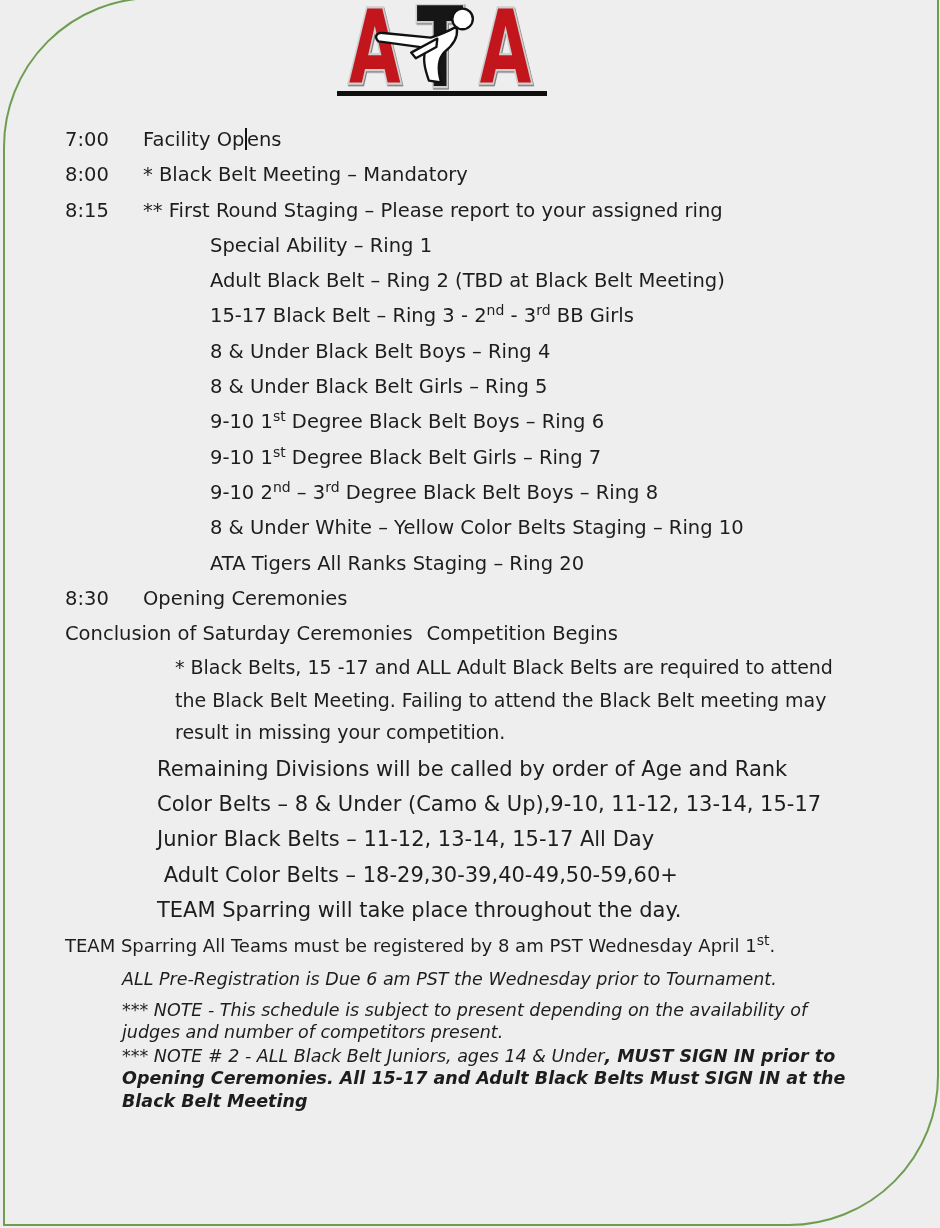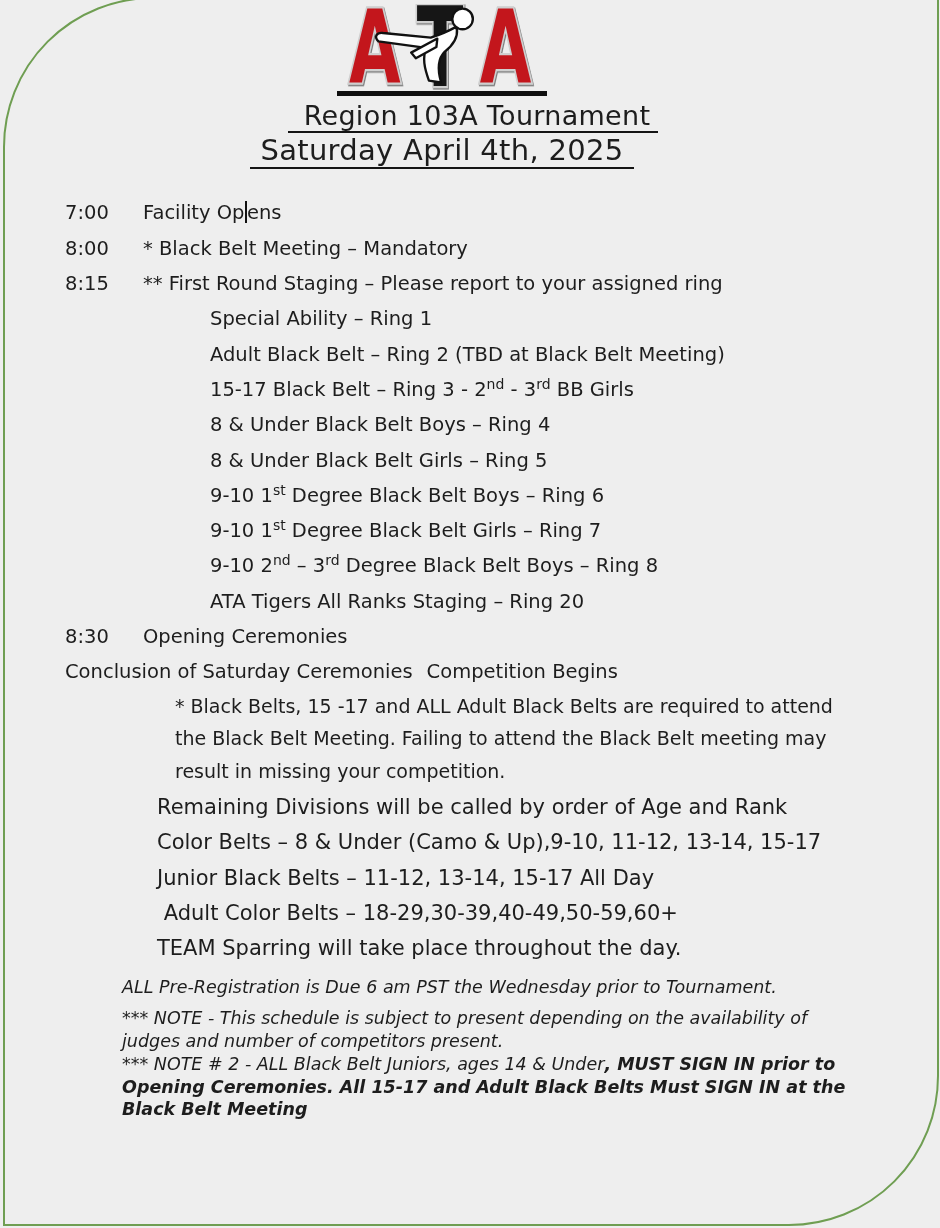--- a/index.html
+++ b/index.html
@@ -60,54 +60,52 @@
         <path d="M119,25 C110,30 102,33 93,36 L42,31 C35,30 32,35 37,40 L88,47
                  C84,58 86,68 91,82 L104,84 C100,70 101,58 108,51
                  C117,44 122,36 121,27 Z"></path>
         <path d="M100,37 L72,52 L77,58 L99,46 Z"></path>
         <circle cx="127" cy="16" r="11"></circle>
       </g>
     </svg>
     <div class="logo-bar"></div>
   </div>
 
-  <div class="title-block">
-    <div><span class="title-line">Region 103A Tournament</span></div>
-    <div><span class="date-line">Saturday April 4th, 2025</span></div>
-  </div>
 
   <div class="content">
     <div id="schedule-list">
         <div class="row"><span class="time">7:00</span><span><span>Facility Op</span><span class="caret"></span><span>ens</span></span></div>
         <div class="row"><span class="time">8:00</span><span><span>* Black Belt Meeting – Mandatory</span></span></div>
         <div class="row"><span class="time">8:15</span><span><span>** First Round Staging – Please report to your assigned ring</span></span></div>
         <div class="row indent"><span><span>Special Ability – Ring 1</span></span></div>
         <div class="row indent"><span><span>Adult Black Belt – Ring 2 (TBD at Black Belt Meeting)</span></span></div>
         <div class="row indent"><span><span>15-17 Black Belt – Ring 3 - 2</span><sup>nd</sup><span> - 3</span><sup>rd</sup><span> BB Girls</span></span></div>
         <div class="row indent"><span><span>8 &amp; Under Black Belt Boys – Ring 4</span></span></div>
         <div class="row indent"><span><span>8 &amp; Under Black Belt Girls – Ring 5</span></span></div>
         <div class="row indent"><span><span>9-10 1</span><sup>st</sup><span> Degree Black Belt Boys – Ring 6</span></span></div>
         <div class="row indent"><span><span>9-10 1</span><sup>st</sup><span> Degree Black Belt Girls – Ring 7</span></span></div>
         <div class="row indent"><span><span>9-10 2</span><sup>nd</sup><span> – 3</span><sup>rd</sup><span> Degree Black Belt Boys – Ring 8</span></span></div>
+        <div class="row indent"><span><span>8 &amp; Under White – Yellow Color Belts Staging – Ring 10</span></span></div>
         <div class="row indent"><span><span>ATA Tigers All Ranks Staging – Ring 20</span></span></div>
         <div class="row"><span class="time">8:30</span><span><span>Opening Ceremonies</span></span></div>
         <div class="row"><span><span>Conclusion of Saturday Ceremonies</span><span class="gap"></span><span>Competition Begins</span></span></div>
       </div>
     <div id="meeting-note" class="meeting-note">
         <div>* Black Belts, 15 -17 and ALL Adult Black Belts are required to attend</div>
         <div>the Black Belt Meeting. Failing to attend the Black Belt meeting may</div>
         <div>result in missing your competition.</div>
       </div>
     <div id="division-list" class="divisions">
         <div>Remaining Divisions will be called by order of Age and Rank</div>
         <div>Color Belts – 8 &amp; Under (Camo &amp; Up),9-10, 11-12, 13-14, 15-17</div>
         <div>Junior Black Belts – 11-12, 13-14, 15-17 All Day</div>
         <div>&nbsp;Adult Color Belts – 18-29,30-39,40-49,50-59,60+</div>
         <div>TEAM Sparring will take place throughout the day.</div>
       </div>
+    <div id="team-reg" class="team-reg"><span>TEAM Sparring All Teams must be registered by 8 am PST Wednesday April 1</span><sup>st</sup><span>.</span></div>
     <div class="prereg">ALL Pre-Registration is Due 6 am PST the Wednesday prior to Tournament.</div>
     <div id="note1" class="note-block">
         <div>*** NOTE - This schedule is subject to present depending on the availability of</div>
         <div>judges and number of competitors present.</div>
       </div>
     <div id="note2" class="note-block">
         <div><span>*** NOTE # 2 - ALL Black Belt Juniors, ages 14 &amp; Under</span><b>, MUST SIGN IN prior to</b></div>
         <div><b>Opening Ceremonies. All 15-17 and Adult Black Belts Must SIGN IN at the</b></div>
         <div><b>Black Belt Meeting</b></div>
       </div>

